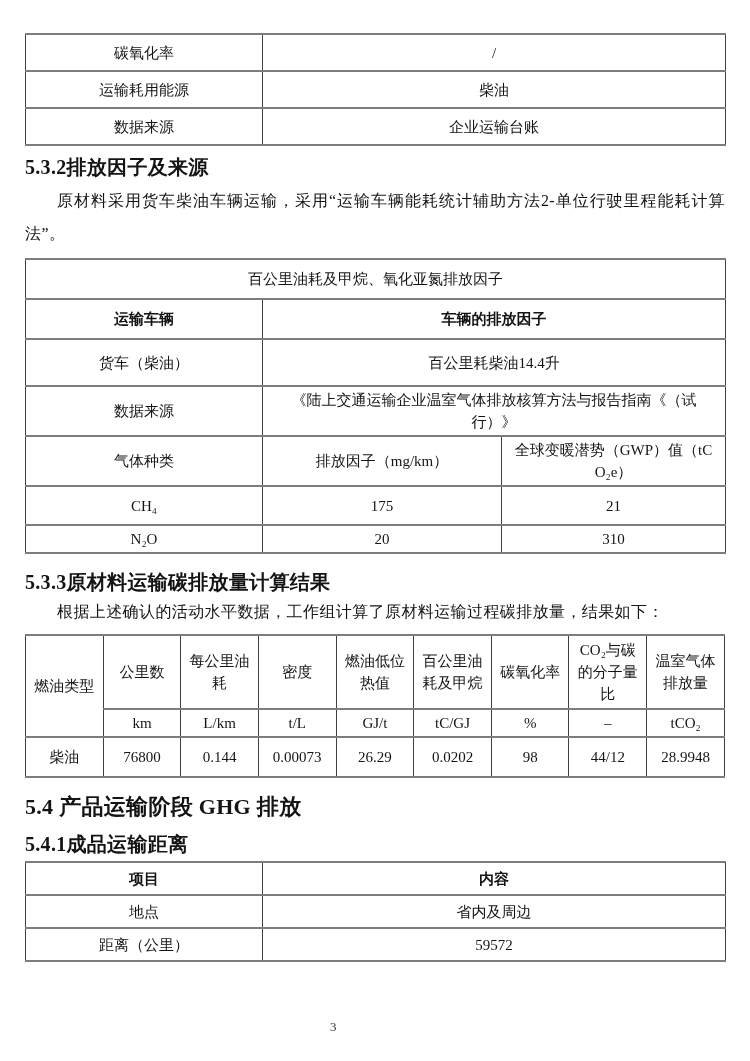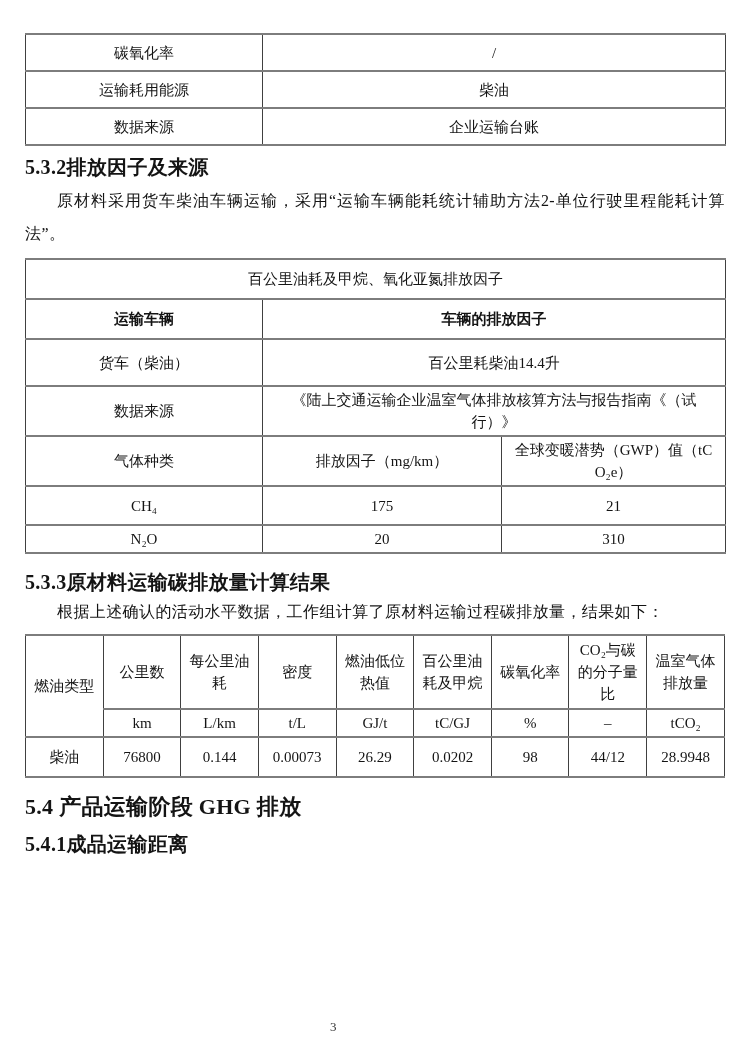--- a/index.html
+++ b/index.html
@@ -165,15 +165,35 @@
         <td>98</td>
         <td>44/12</td>
         <td>28.9948</td>
       </tr>
     </tbody>
   </table>
 
   <h2 class="h54">5.4 产品运输阶段 GHG 排放</h2>
   <h2 class="h541">5.4.1成品运输距离</h2>
 
+  <table>
+    <colgroup>
+        <col style="width:237px">
+        <col style="width:463px">
+      </colgroup>
+    <tbody>
+      <tr class="h33">
+        <td class="b">项目</td>
+        <td class="b">内容</td>
+      </tr>
+      <tr class="h33">
+        <td>地点</td>
+        <td>省内及周边</td>
+      </tr>
+      <tr class="h33">
+        <td>距离（公里）</td>
+        <td>59572</td>
+      </tr>
+    </tbody>
+  </table>
 
   <div class="pagenum">3</div>
 </div>
 
 </body></html>

